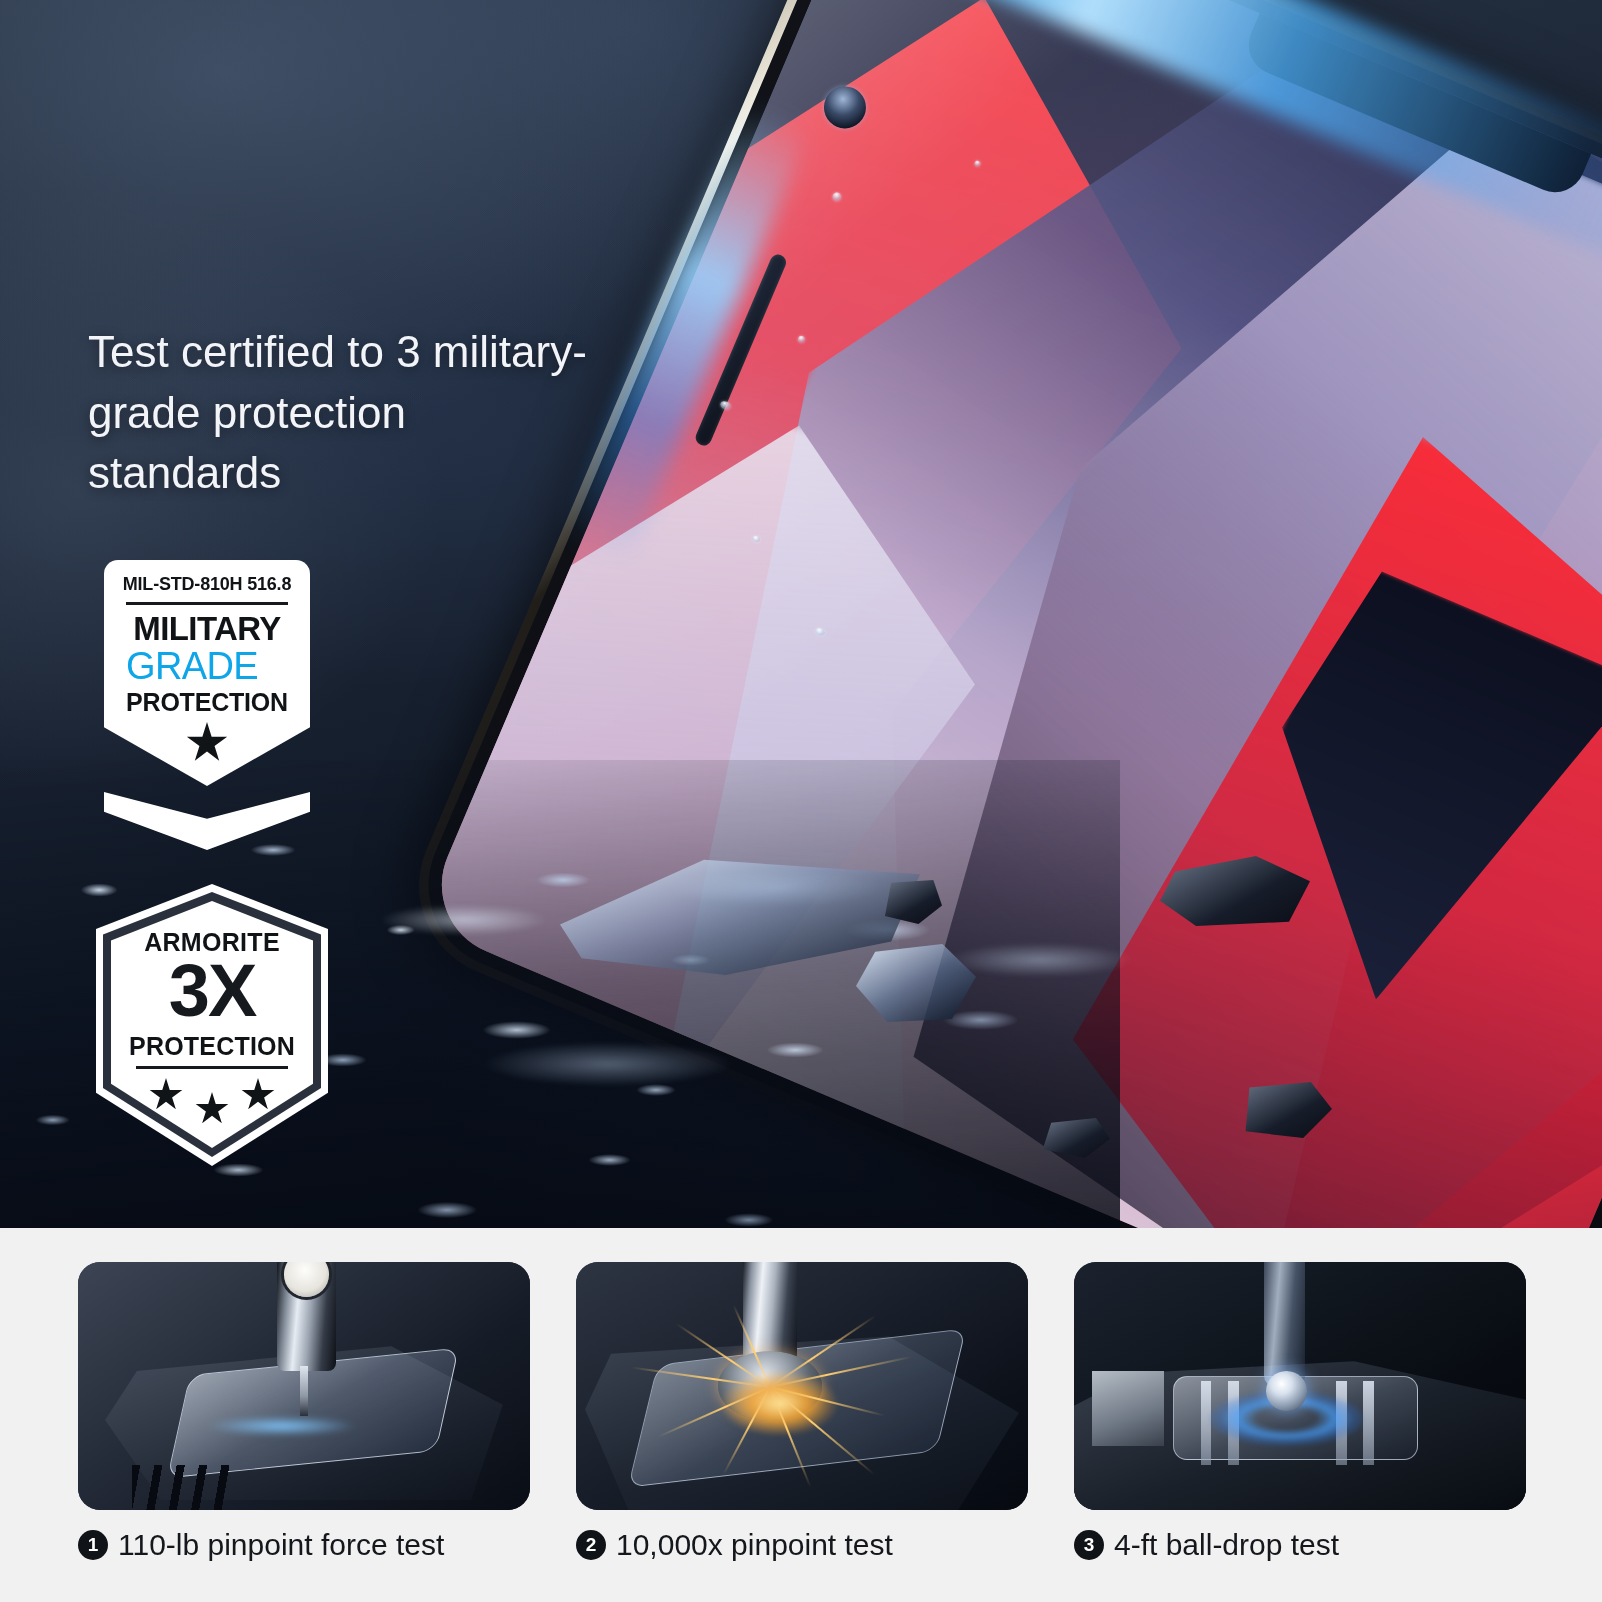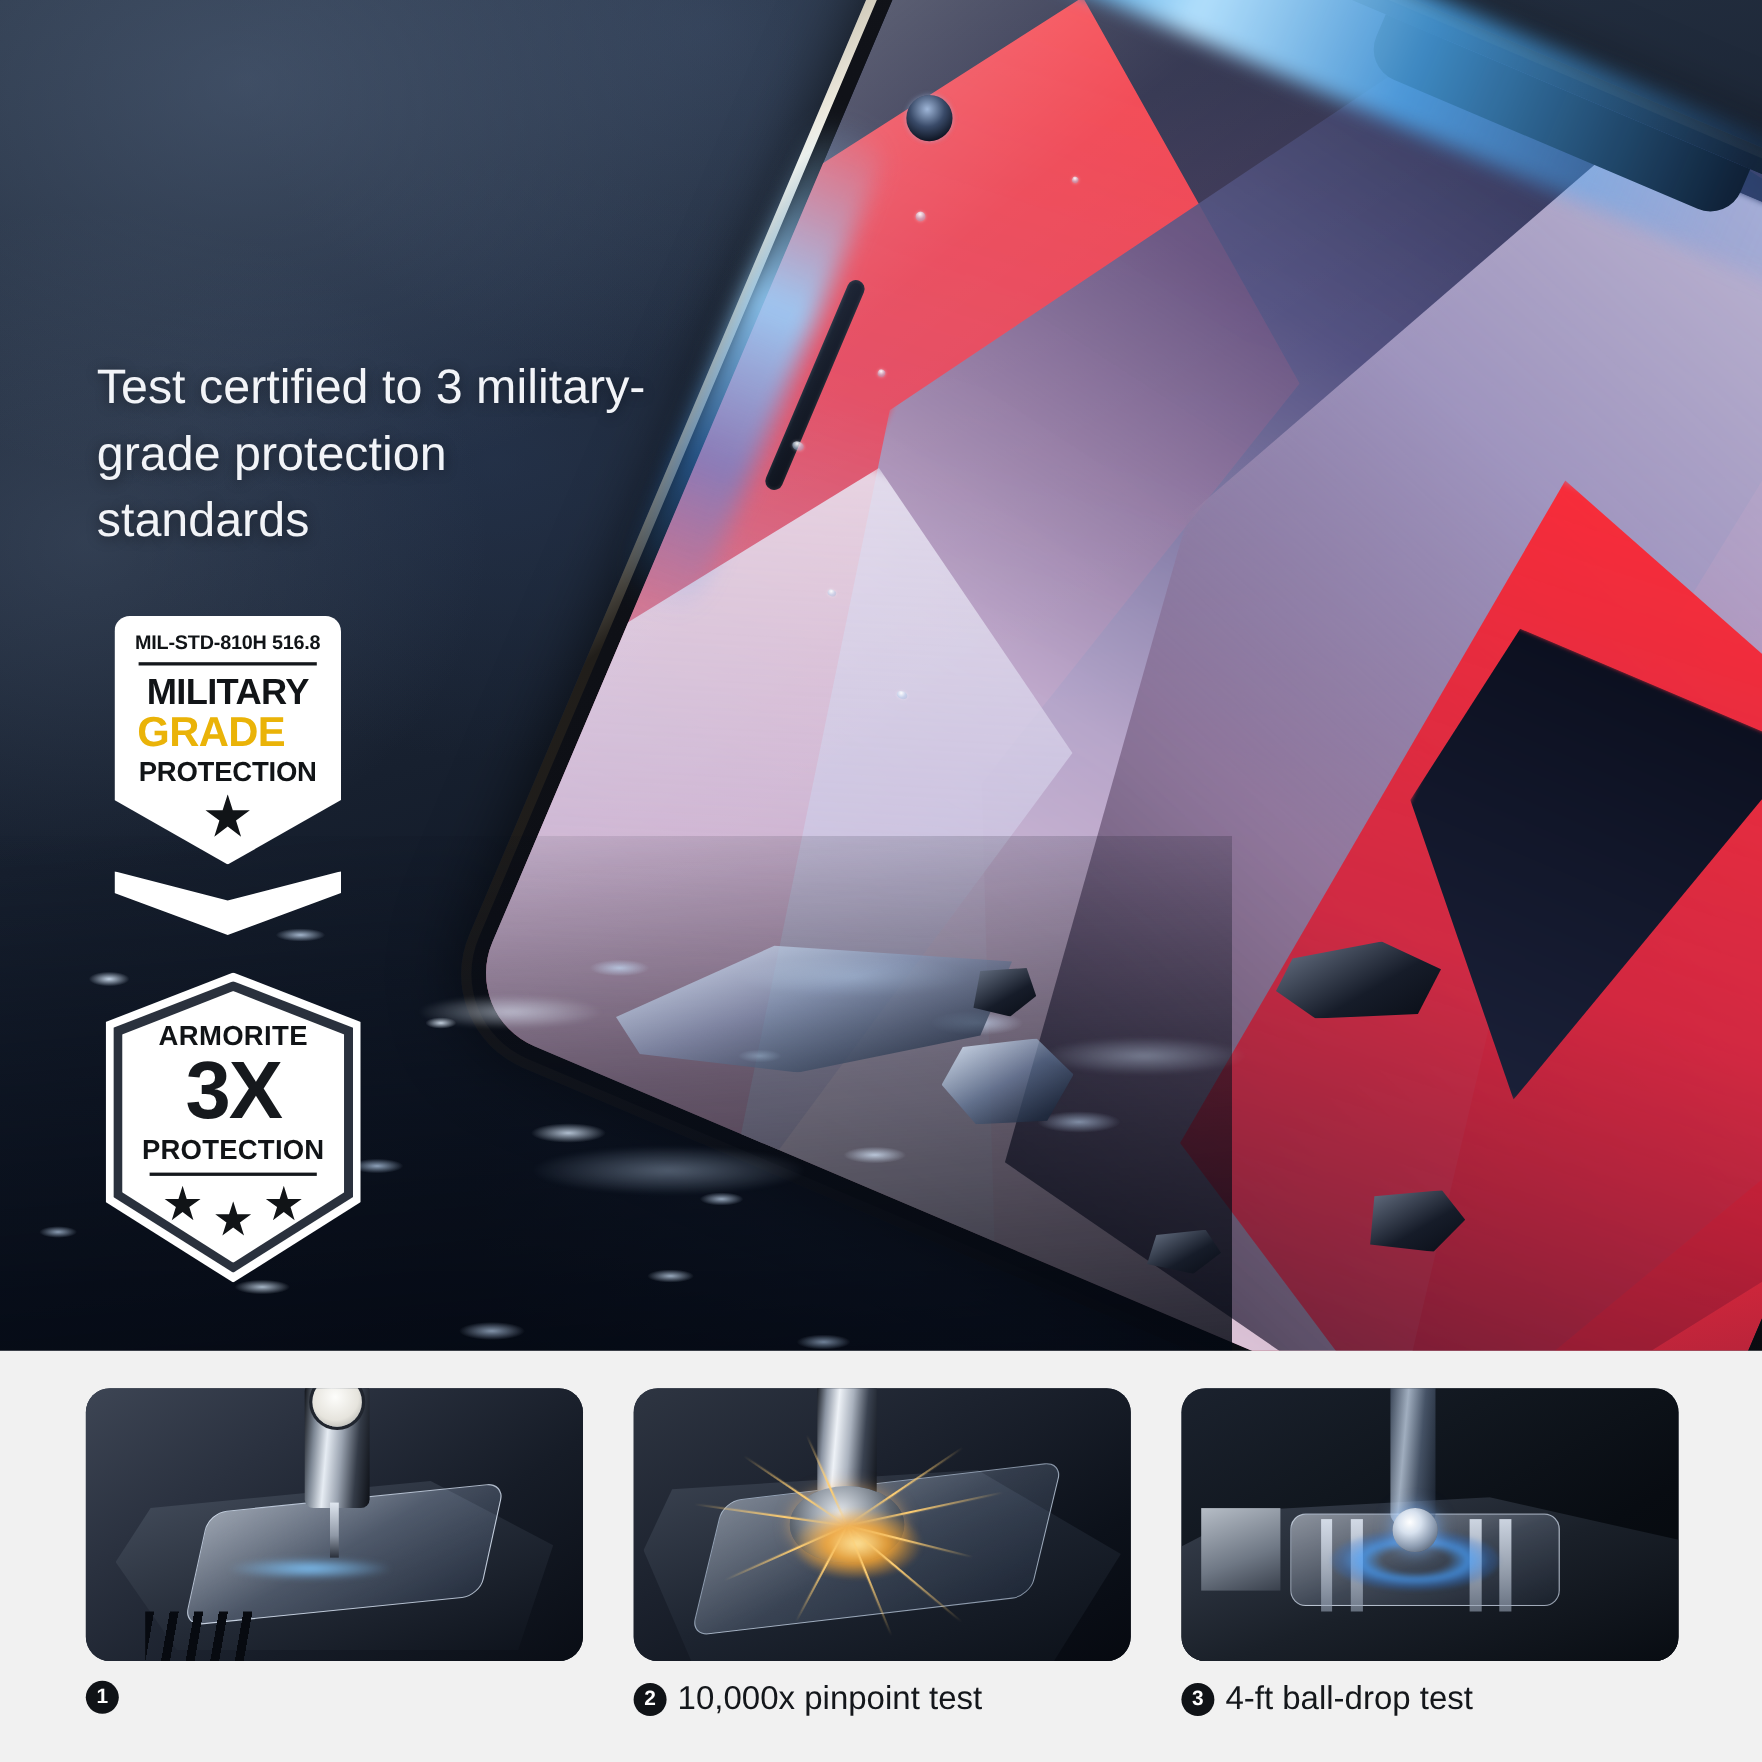--- a/index.html
+++ b/index.html
@@ -219,21 +219,21 @@
     position:absolute; left:0; top:14px; width:206px; text-align:center;
     font-size:18px; font-weight:700; color:#111417; letter-spacing:-.2px;
   }
   .mil-rule { position:absolute; left:22px; top:42px; width:162px; height:3px; background:#15181c; }
   .mil-big1 {
     position:absolute; left:0; top:50px; width:206px; text-align:center;
     font-size:33px; font-weight:700; color:#111417; letter-spacing:-.6px;
   }
   .mil-big2 {
     position:absolute; left:0; top:85px; width:176px; text-align:center;
-    font-size:38px; font-weight:700; color:#eab308; letter-spacing:-.6px;
+    font-size:38px; font-weight:400; color:#0ea5e9; letter-spacing:-.6px;
   }
   .mil-small {
     position:absolute; left:0; top:128px; width:206px; text-align:center;
     font-size:25px; font-weight:700; color:#111417; letter-spacing:-.2px;
   }
   .star { display:inline-block; background:#111417;
     clip-path:polygon(50% 0%, 61% 35%, 98% 35%, 68% 57%, 79% 92%, 50% 70%, 21% 92%, 32% 57%, 2% 35%, 39% 35%); }
   .mil-star { position:absolute; left:50%; top:162px; transform:translateX(-50%); width:42px; height:42px; }
 
   
@@ -450,20 +450,21 @@
           <div class="t1-stage"></div>
           <div class="t1-glass"></div>
           <div class="t1-flash"></div>
           <div class="t1-drill"></div>
           <div class="t1-gauge"></div>
           <div class="t1-tip"></div>
           <div class="t1-vent"></div>
         </div>
         <div class="cap">
           <span class="num">1</span>
+          <span>110-lb pinpoint force test</span>
         </div>
       </div>
 
       <div class="tile">
         <div class="thumb">
           <div class="t2-bg"></div>
           <div class="t2-stage"></div>
           <div class="t2-glass"></div>
           <div class="t2-spindle"></div>
           <div class="t2-wool"></div>

